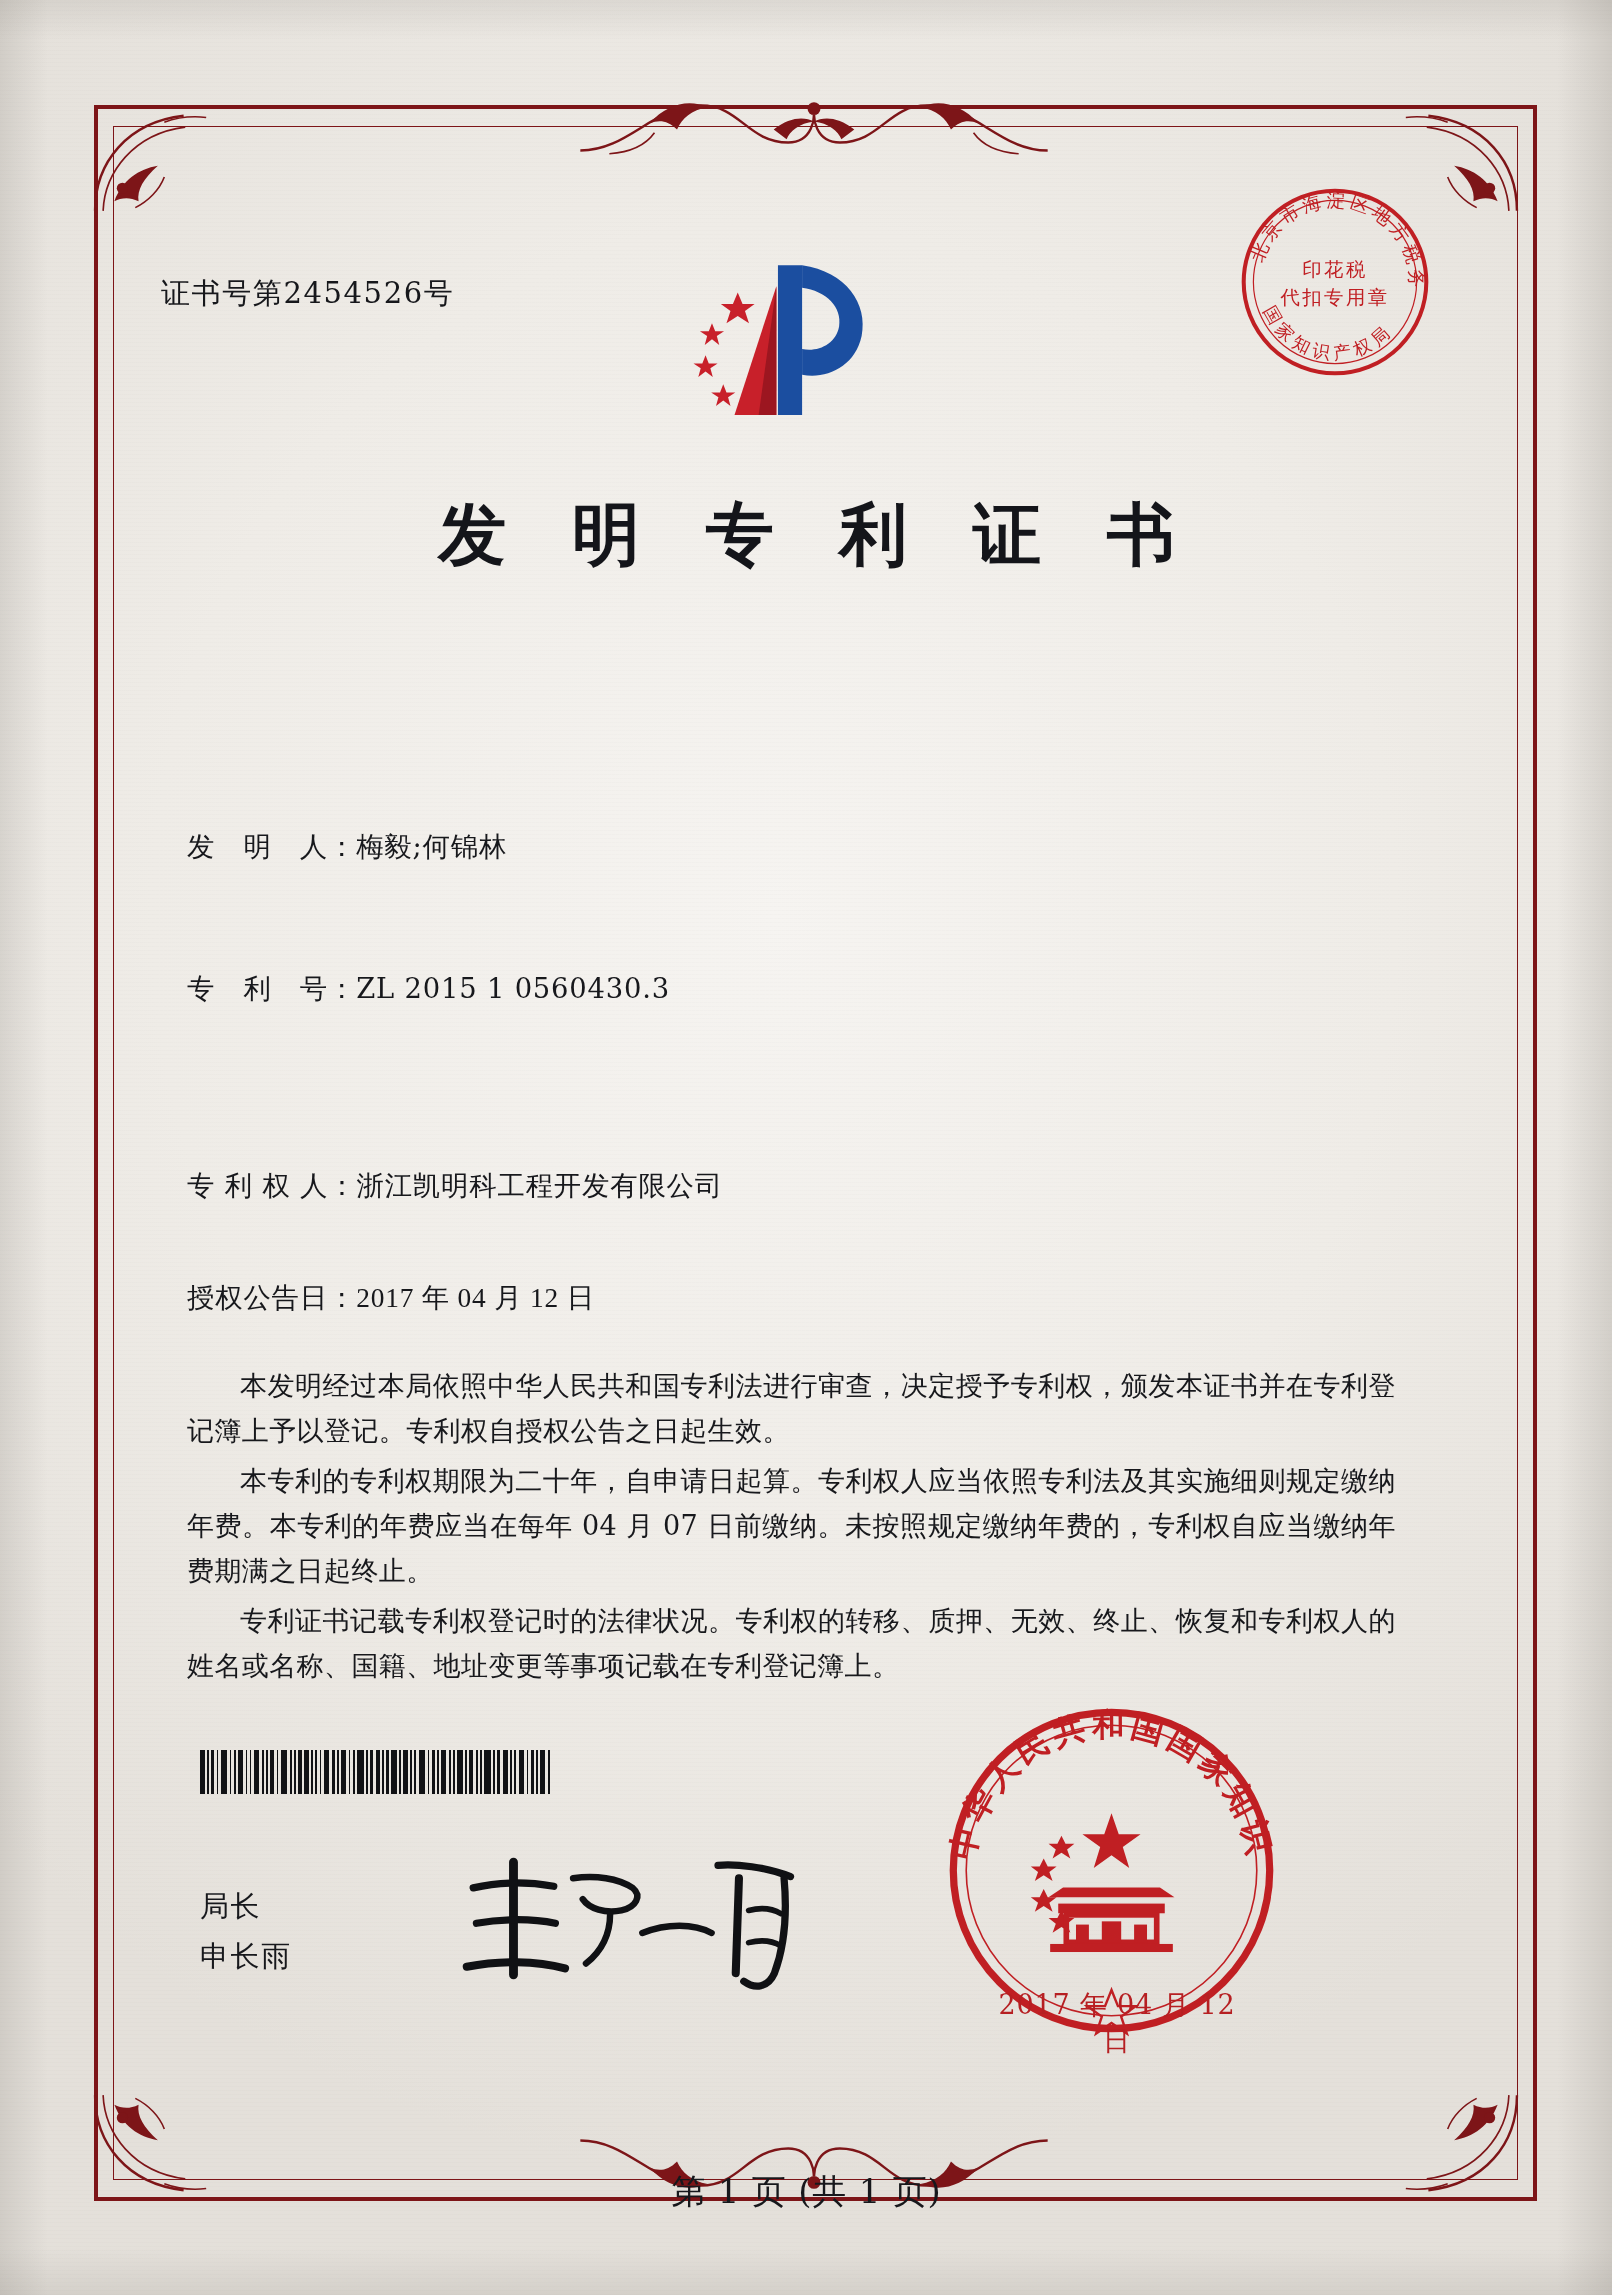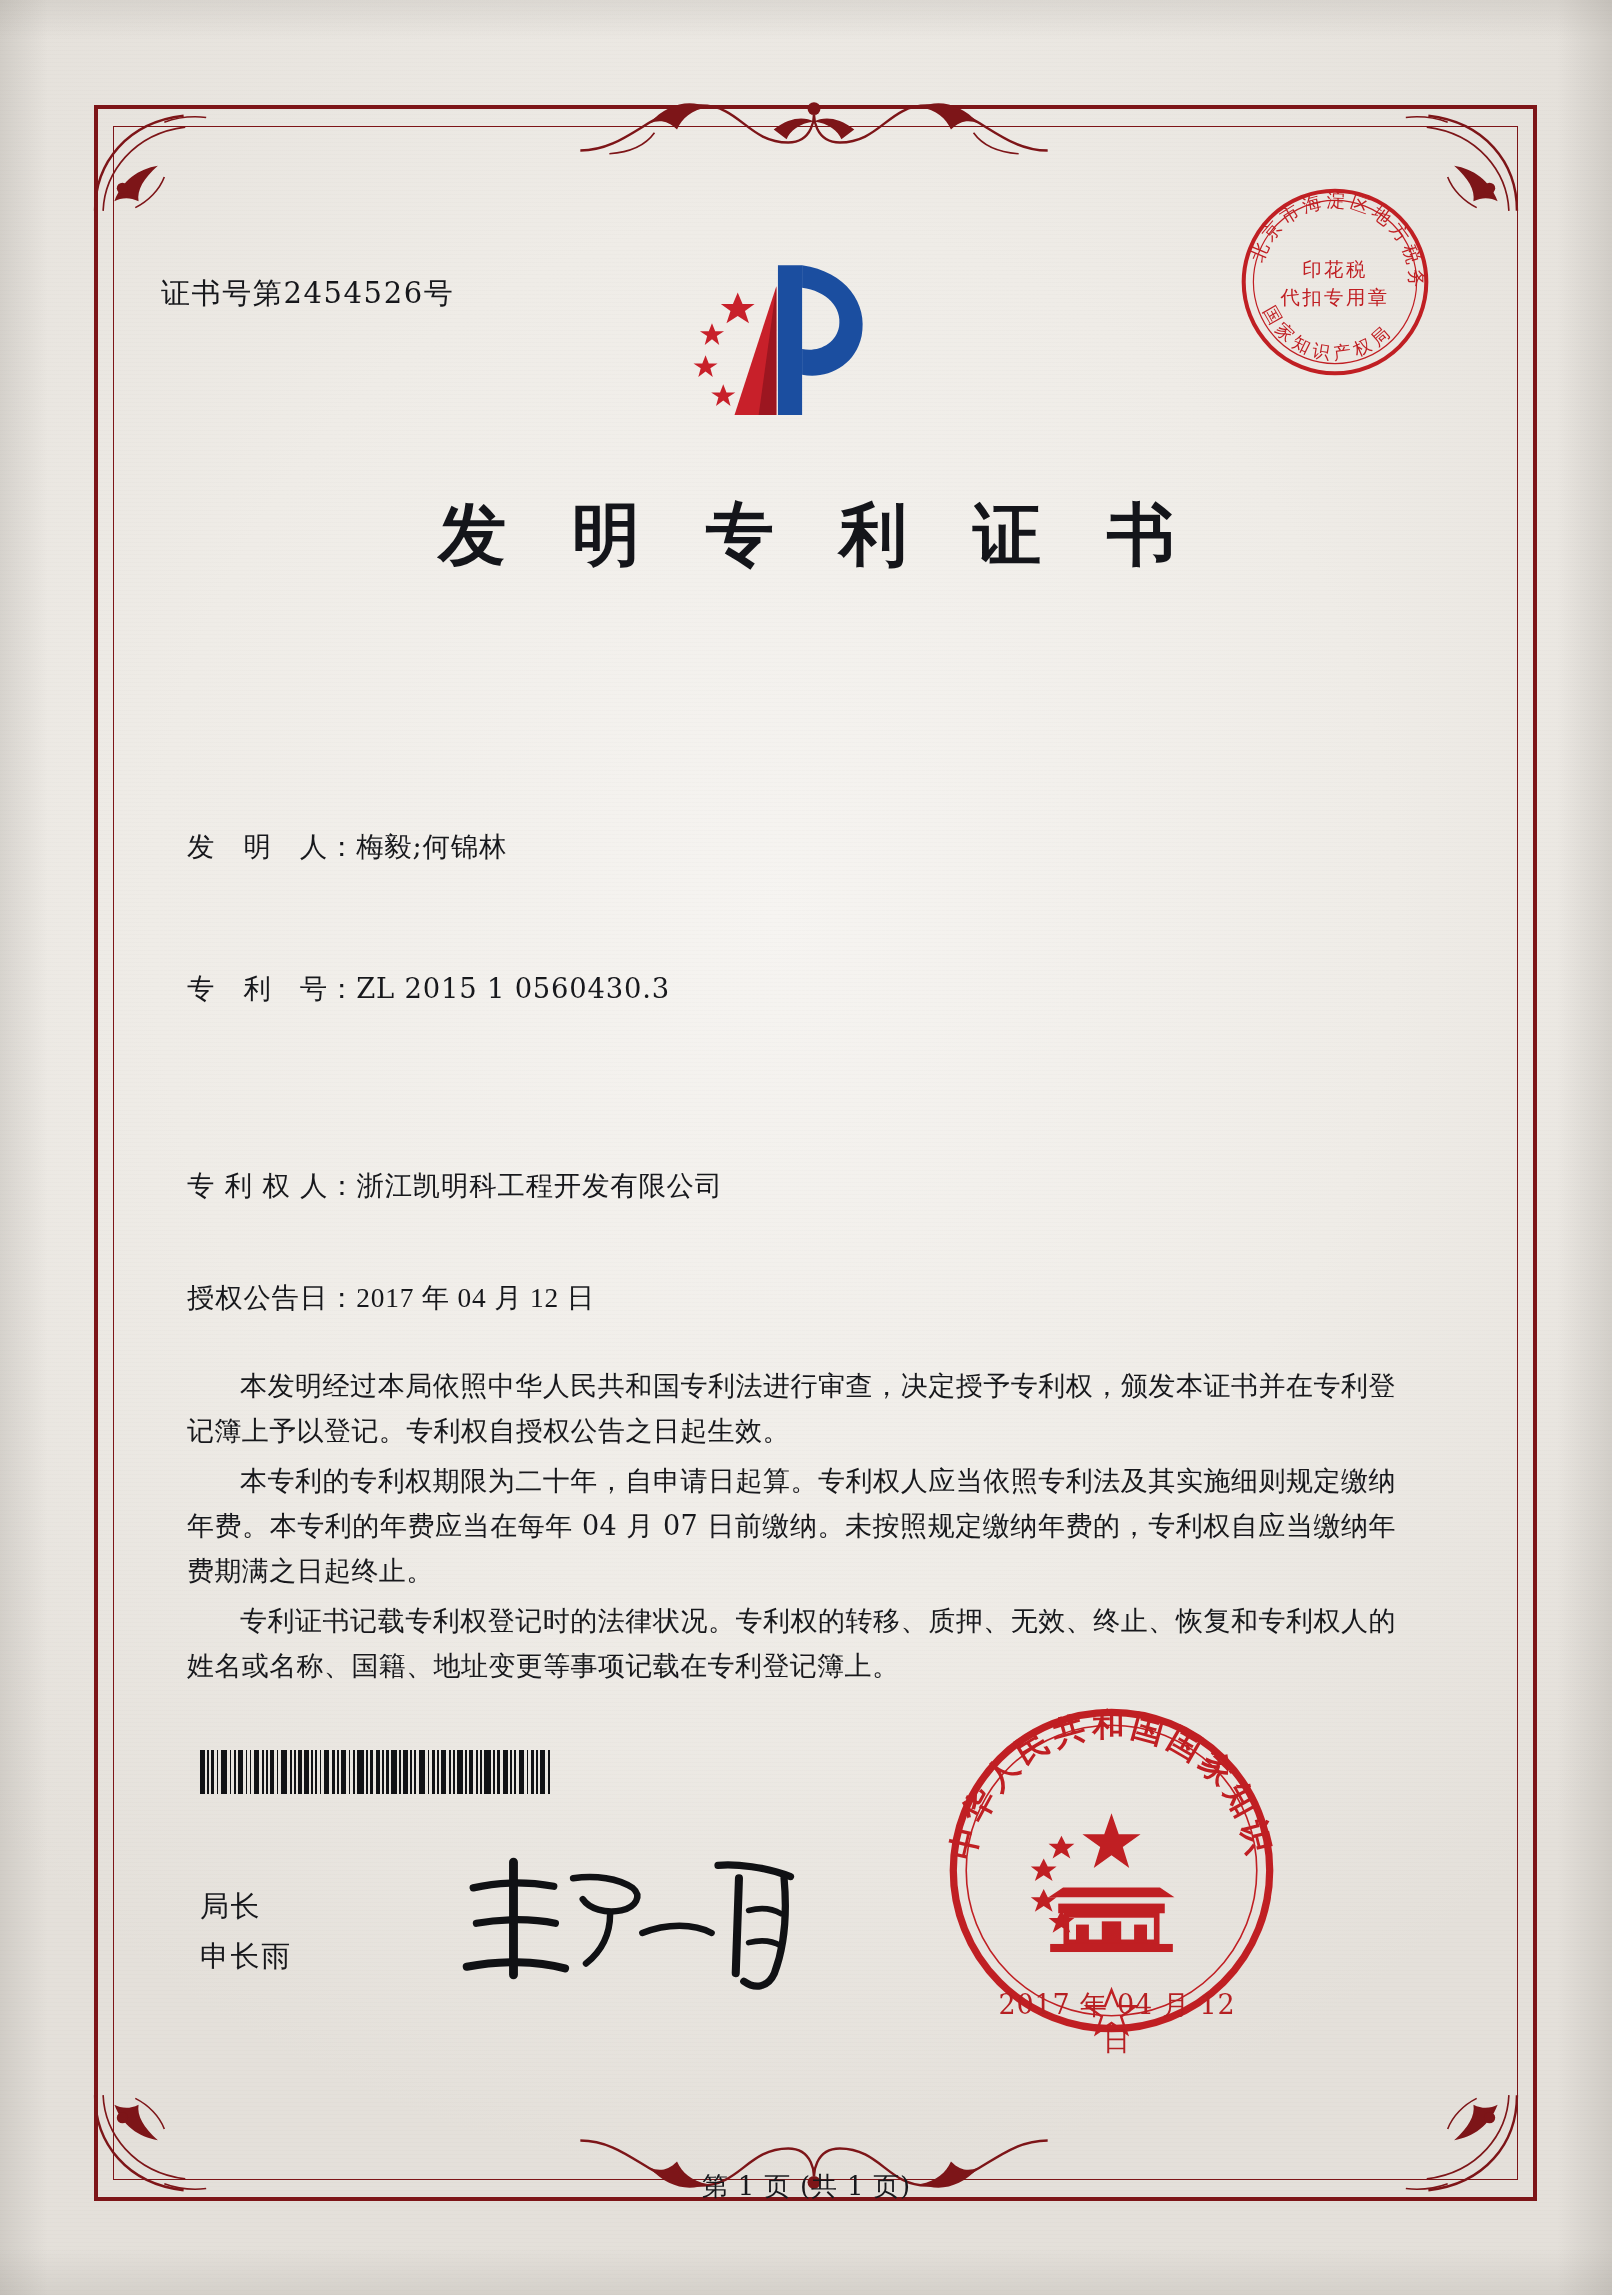--- a/index.html
+++ b/index.html
@@ -247,21 +247,21 @@
     letter-spacing: 0.8px;
   }
 
   #page-footer {
     position: absolute;
     left: 0;
     top: 2169px;
     width: 1613px;
     text-align: center;
     font-family: "DejaVu Serif", "Liberation Serif", serif;
-    font-size: 26px;
+    font-size: 34px;
     color: #17181c;
     letter-spacing: 0.8px;
   }
 </style>
 </head>
 <body>
 
 <div id="page">
   <div id="paper"></div>
   <div id="scanlines"></div>

